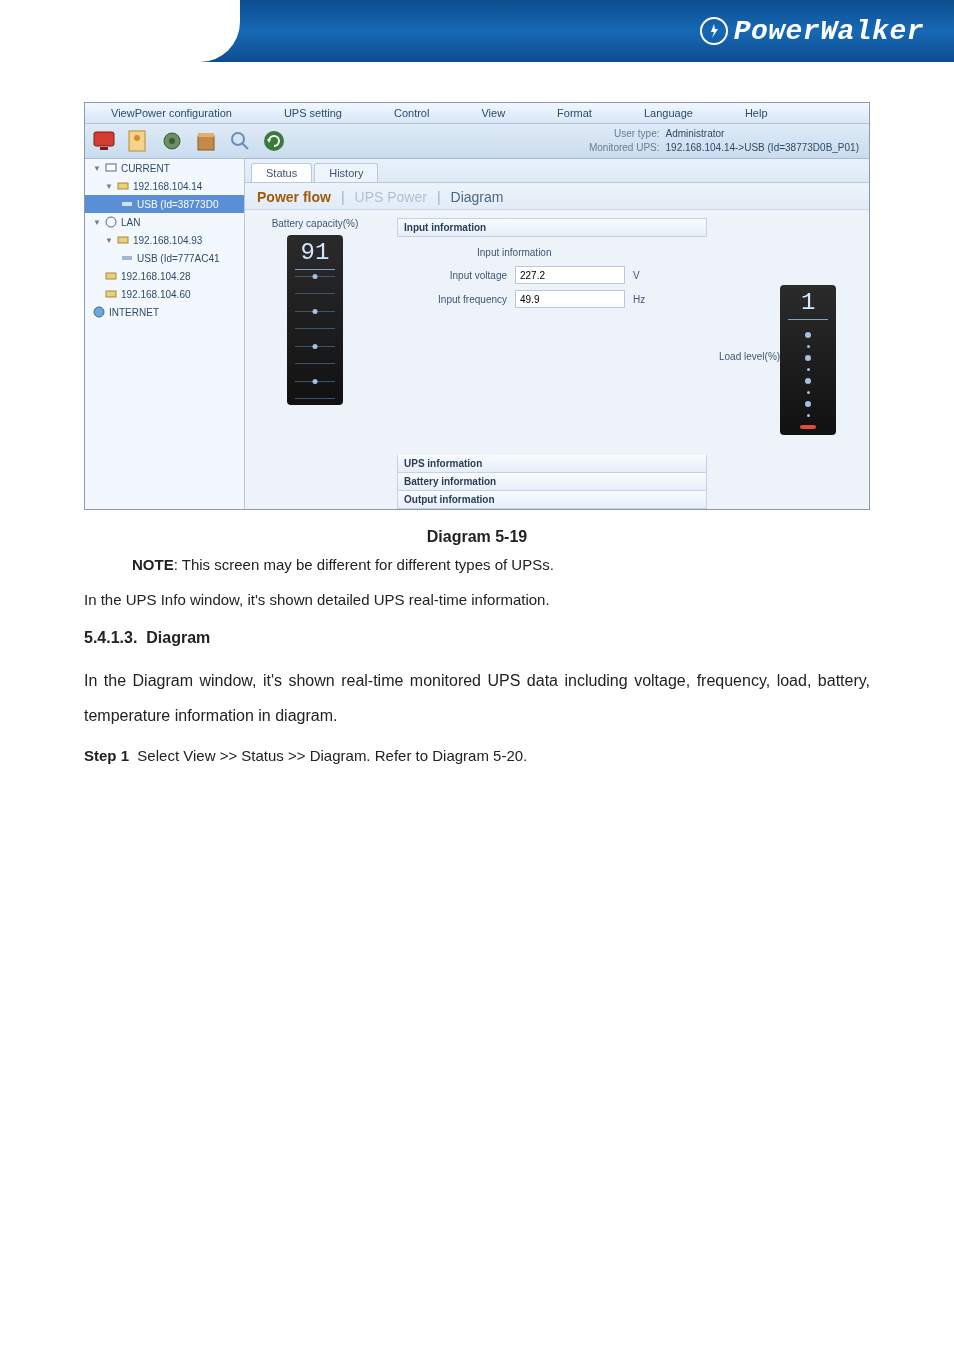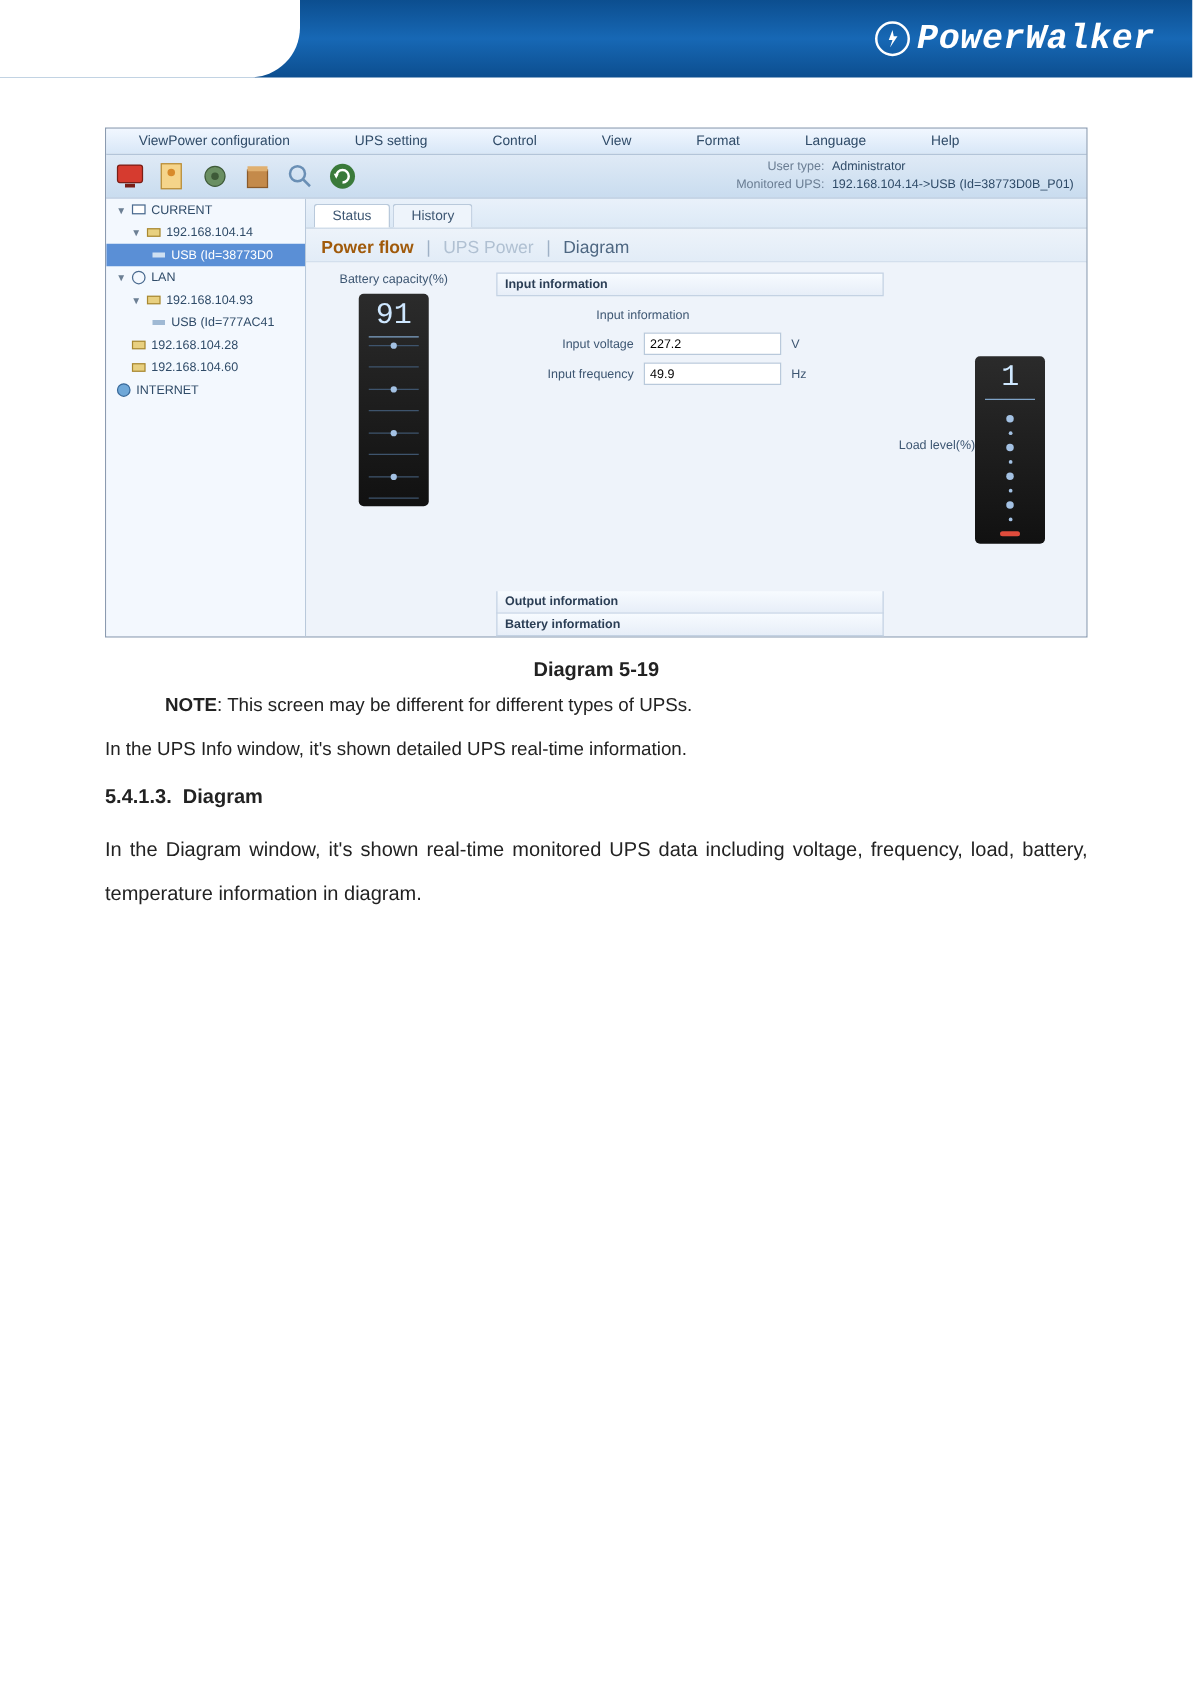--- a/index.html
+++ b/index.html
@@ -269,22 +269,23 @@
                 <label>Input voltage</label>
                 <input type="text" value="227.2" style="">
                 <span class="unit">V</span>
               </div>
               <div class="form-row">
                 <label>Input frequency</label>
                 <input type="text" value="49.9" style="">
                 <span class="unit">Hz</span>
               </div>
             </div>
+            <div class="acc-closed">UPS information</div>
+            <div class="acc-closed">Battery information</div>
             <div class="acc-closed">Output information</div>
-            <div class="acc-closed">Battery information</div>
           </div>
 
           <div class="col-right">
             <div class="load-label">Load level(%)</div>
             <div class="load-box">
               <div class="load-val">1</div>
               <div class="batt-sep"></div>
               <div class="load-scale">
                 <div class="dot"></div>
                   <div class="dot" style="width:3px;height:3px"></div>
@@ -301,14 +302,15 @@
         </div>
       </div>
     </div>
   </div>
 
   <div class="caption">Diagram 5-19</div>
   <p class="note-line"><b>NOTE</b><span>: This screen may be different for different types of UPSs.</span></p>
   <p class="para">In the UPS Info window, it's shown detailed UPS real-time information.</p>
   <p class="h3"><span>5.4.1.3.</span>&nbsp;&nbsp;<span>Diagram</span></p>
   <p class="para2">In the Diagram window, it's shown real-time monitored UPS data including voltage, frequency, load, battery, temperature information in diagram.</p>
+  <p class="step-line"><b>Step 1</b>&nbsp;&nbsp;<span>Select View &gt;&gt; Status &gt;&gt; Diagram. Refer to Diagram 5-20.</span></p>
 
 </div>
 
 </body></html>

